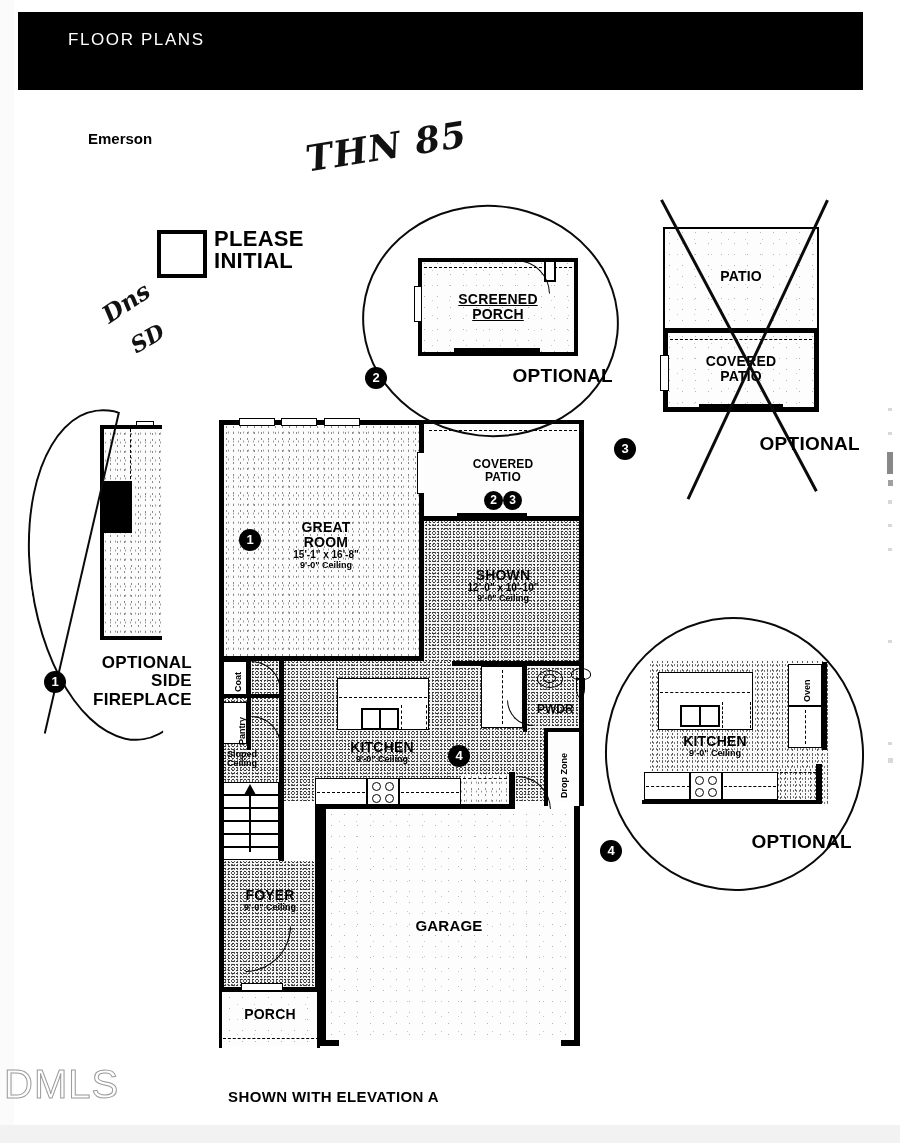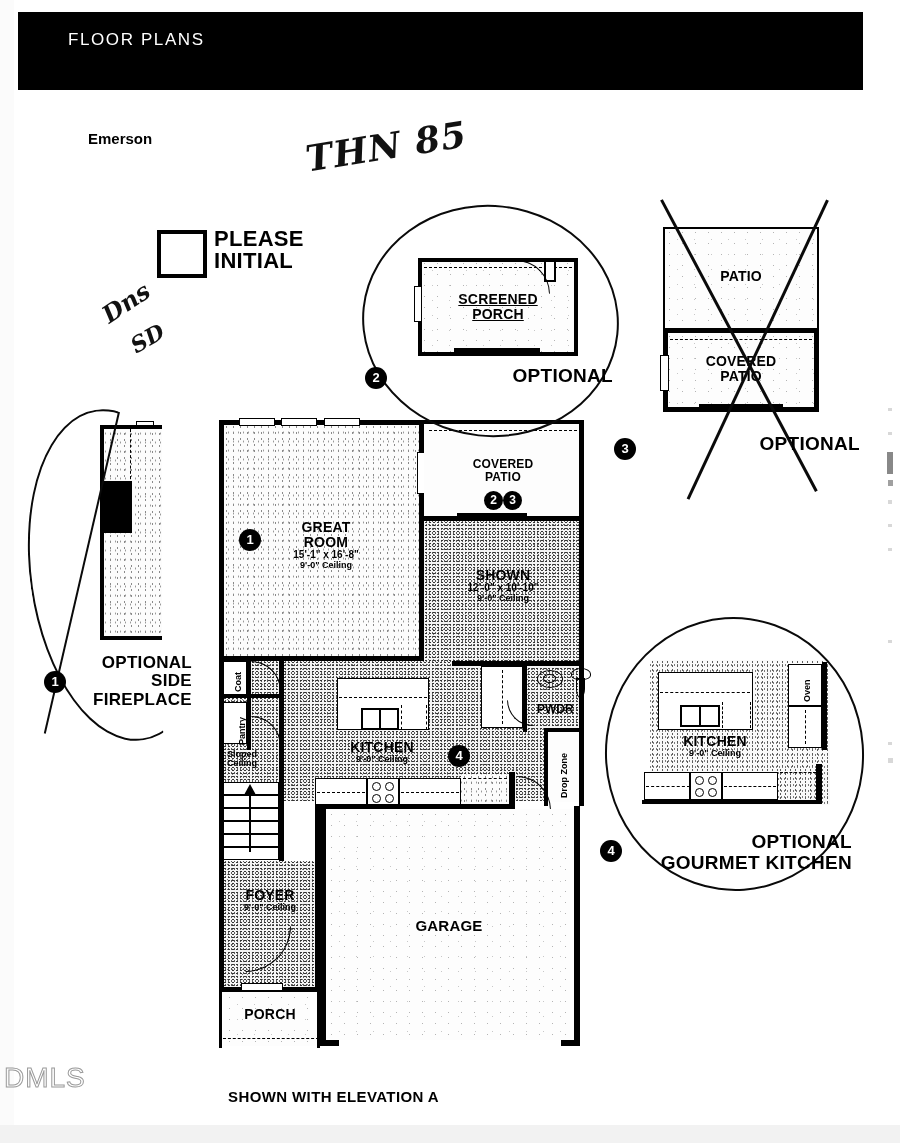--- a/index.html
+++ b/index.html
@@ -229,21 +229,21 @@
   .ink-line {
     position: absolute;
     background: #0a0a0a;
     z-index: 30;
     pointer-events: none;
   }
   #watermark {
     position: absolute;
     left: 4px;
     top: 1062px;
-    font-size: 28px;
+    font-size: 40px;
     letter-spacing: 1px;
     color: transparent;
     -webkit-text-stroke: 1px #9a9a9a;
     font-family: "Liberation Sans", sans-serif;
   }
   #bottom-caption {
     position: absolute;
     left: 228px;
     top: 1088px;
     font-size: 15px;
@@ -386,21 +386,20 @@
     <div class="wall" style="left:166px; top:104px; width:6px; height:40px;"></div>
     <div class="wall" style="left:-8px; top:140px; width:178px; height:4px;"></div>
     <div class="lbl" style="left:5px; top:74px; width:120px;">
       <div class="rm-name">KITCHEN</div>
       <div class="rm-ceil">9'-0" Ceiling</div>
     </div>
   </div>
   <div class="bullet" style="left:600px; top:840px;">4</div>
   <div class="caption" style="left:627px; top:832px; width:225px;">
     <div>OPTIONAL</div>
-    <div>GOURMET KITCHEN</div>
   </div>
 
   <div class="ink ink-ellipse" style="left:605px; top:617px; width:255px; height:270px; transform:rotate(-4deg);"></div>
 
   <div class="plan" style="left:219px; top:420px; width:365px; height:630px;">
 
     <div class="room stipple-light" style="left:4px; top:4px; width:196px; height:232px;"></div>
     <div class="wall" style="left:0; top:0; width:204px; height:5px;"></div>
     <div class="wall" style="left:0; top:0; width:5px; height:240px;"></div>
     <div class="window" style="left:20px; top:-2px; width:36px; height:8px;"></div>

